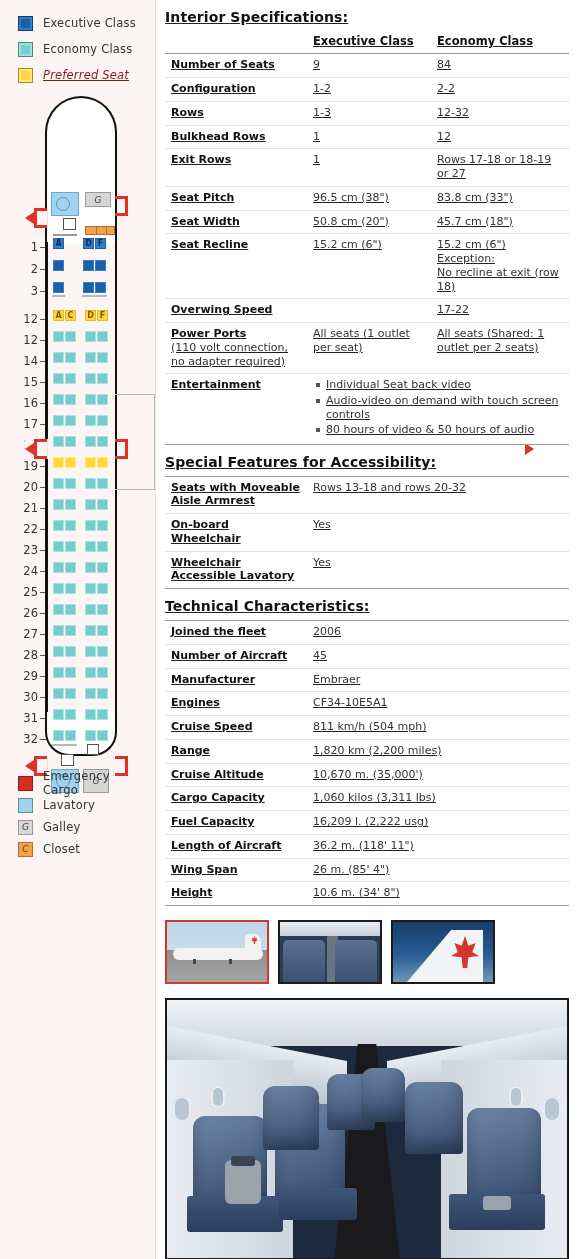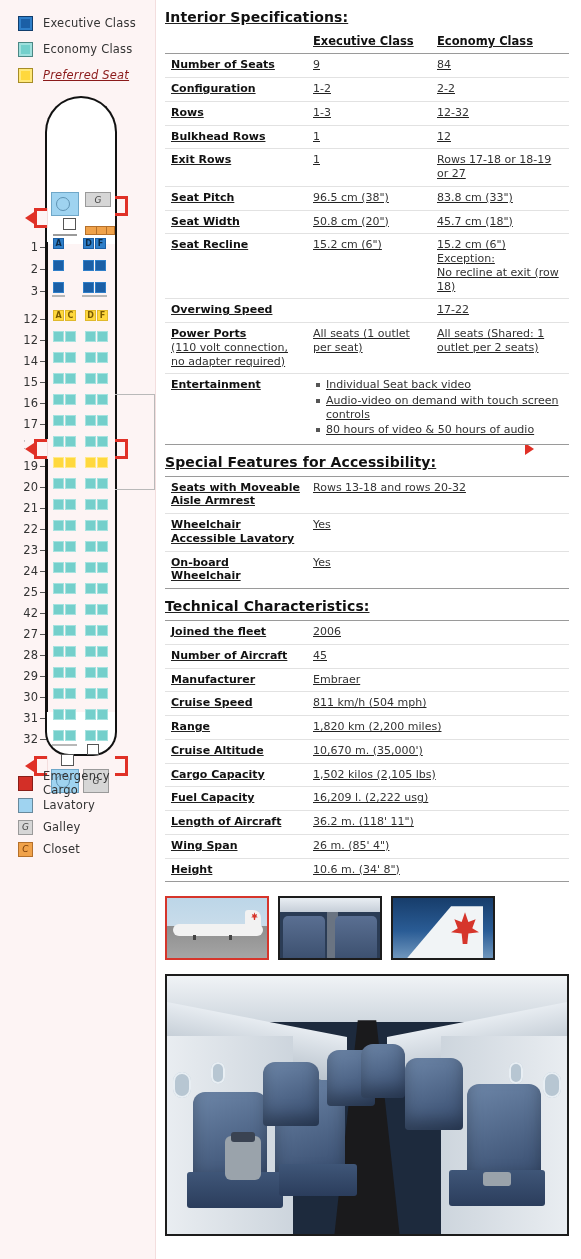--- a/index.html
+++ b/index.html
@@ -216,21 +216,21 @@
         <div class="rownum" style="top:300px">16</div>
         <div class="rownum" style="top:321px">17</div>
         <div class="rownum" style="top:342px">18</div>
         <div class="rownum" style="top:363px">19</div>
         <div class="rownum" style="top:384px">20</div>
         <div class="rownum" style="top:405px">21</div>
         <div class="rownum" style="top:426px">22</div>
         <div class="rownum" style="top:447px">23</div>
         <div class="rownum" style="top:468px">24</div>
         <div class="rownum" style="top:489px">25</div>
-        <div class="rownum" style="top:510px">42</div>
+        <div class="rownum" style="top:510px">26</div>
         <div class="rownum" style="top:531px">27</div>
         <div class="rownum" style="top:552px">28</div>
         <div class="rownum" style="top:573px">29</div>
         <div class="rownum" style="top:594px">30</div>
         <div class="rownum" style="top:615px">31</div>
         <div class="rownum" style="top:636px">32</div>
       </div>
 
       <div class="fuselage">
         <div class="nose"></div>
@@ -578,25 +578,25 @@
     </table>
 
     <div class="sec-title">Special Features for Accessibility:</div>
     <table class="spec last">
       <tbody>
         <tr class="top-rule">
             <td class="rowhdr">Seats with Moveable Aisle Armrest</td>
             <td class="val">Rows 13-18 and rows 20-32</td>
           </tr>
         <tr>
+            <td class="rowhdr">On-board Wheelchair</td>
+            <td class="val">Yes</td>
+          </tr>
+        <tr>
             <td class="rowhdr">Wheelchair Accessible Lavatory</td>
-            <td class="val">Yes</td>
-          </tr>
-        <tr>
-            <td class="rowhdr">On-board Wheelchair</td>
             <td class="val">Yes</td>
           </tr>
       </tbody>
     </table>
 
     <div class="sec-title">Technical Characteristics:</div>
     <table class="spec last">
       <tbody>
         <tr class="top-rule">
             <td class="rowhdr">Joined the fleet</td>
@@ -604,34 +604,38 @@
           </tr>
         <tr>
             <td class="rowhdr">Number of Aircraft</td>
             <td class="val">45</td>
           </tr>
         <tr>
             <td class="rowhdr">Manufacturer</td>
             <td class="val">Embraer</td>
           </tr>
         <tr>
+            <td class="rowhdr">Engines</td>
+            <td class="val">CF34-10E5A1</td>
+          </tr>
+        <tr>
             <td class="rowhdr">Cruise Speed</td>
             <td class="val">811 km/h (504 mph)</td>
           </tr>
         <tr>
             <td class="rowhdr">Range</td>
             <td class="val">1,820 km (2,200 miles)</td>
           </tr>
         <tr>
             <td class="rowhdr">Cruise Altitude</td>
             <td class="val">10,670 m. (35,000')</td>
           </tr>
         <tr>
             <td class="rowhdr">Cargo Capacity</td>
-            <td class="val">1,502 kilos (2,105 lbs)</td>
+            <td class="val">1,060 kilos (3,311 lbs)</td>
           </tr>
         <tr>
             <td class="rowhdr">Fuel Capacity</td>
             <td class="val">16,209 l. (2,222 usg)</td>
           </tr>
         <tr>
             <td class="rowhdr">Length of Aircraft</td>
             <td class="val">36.2 m. (118' 11")</td>
           </tr>
         <tr>

